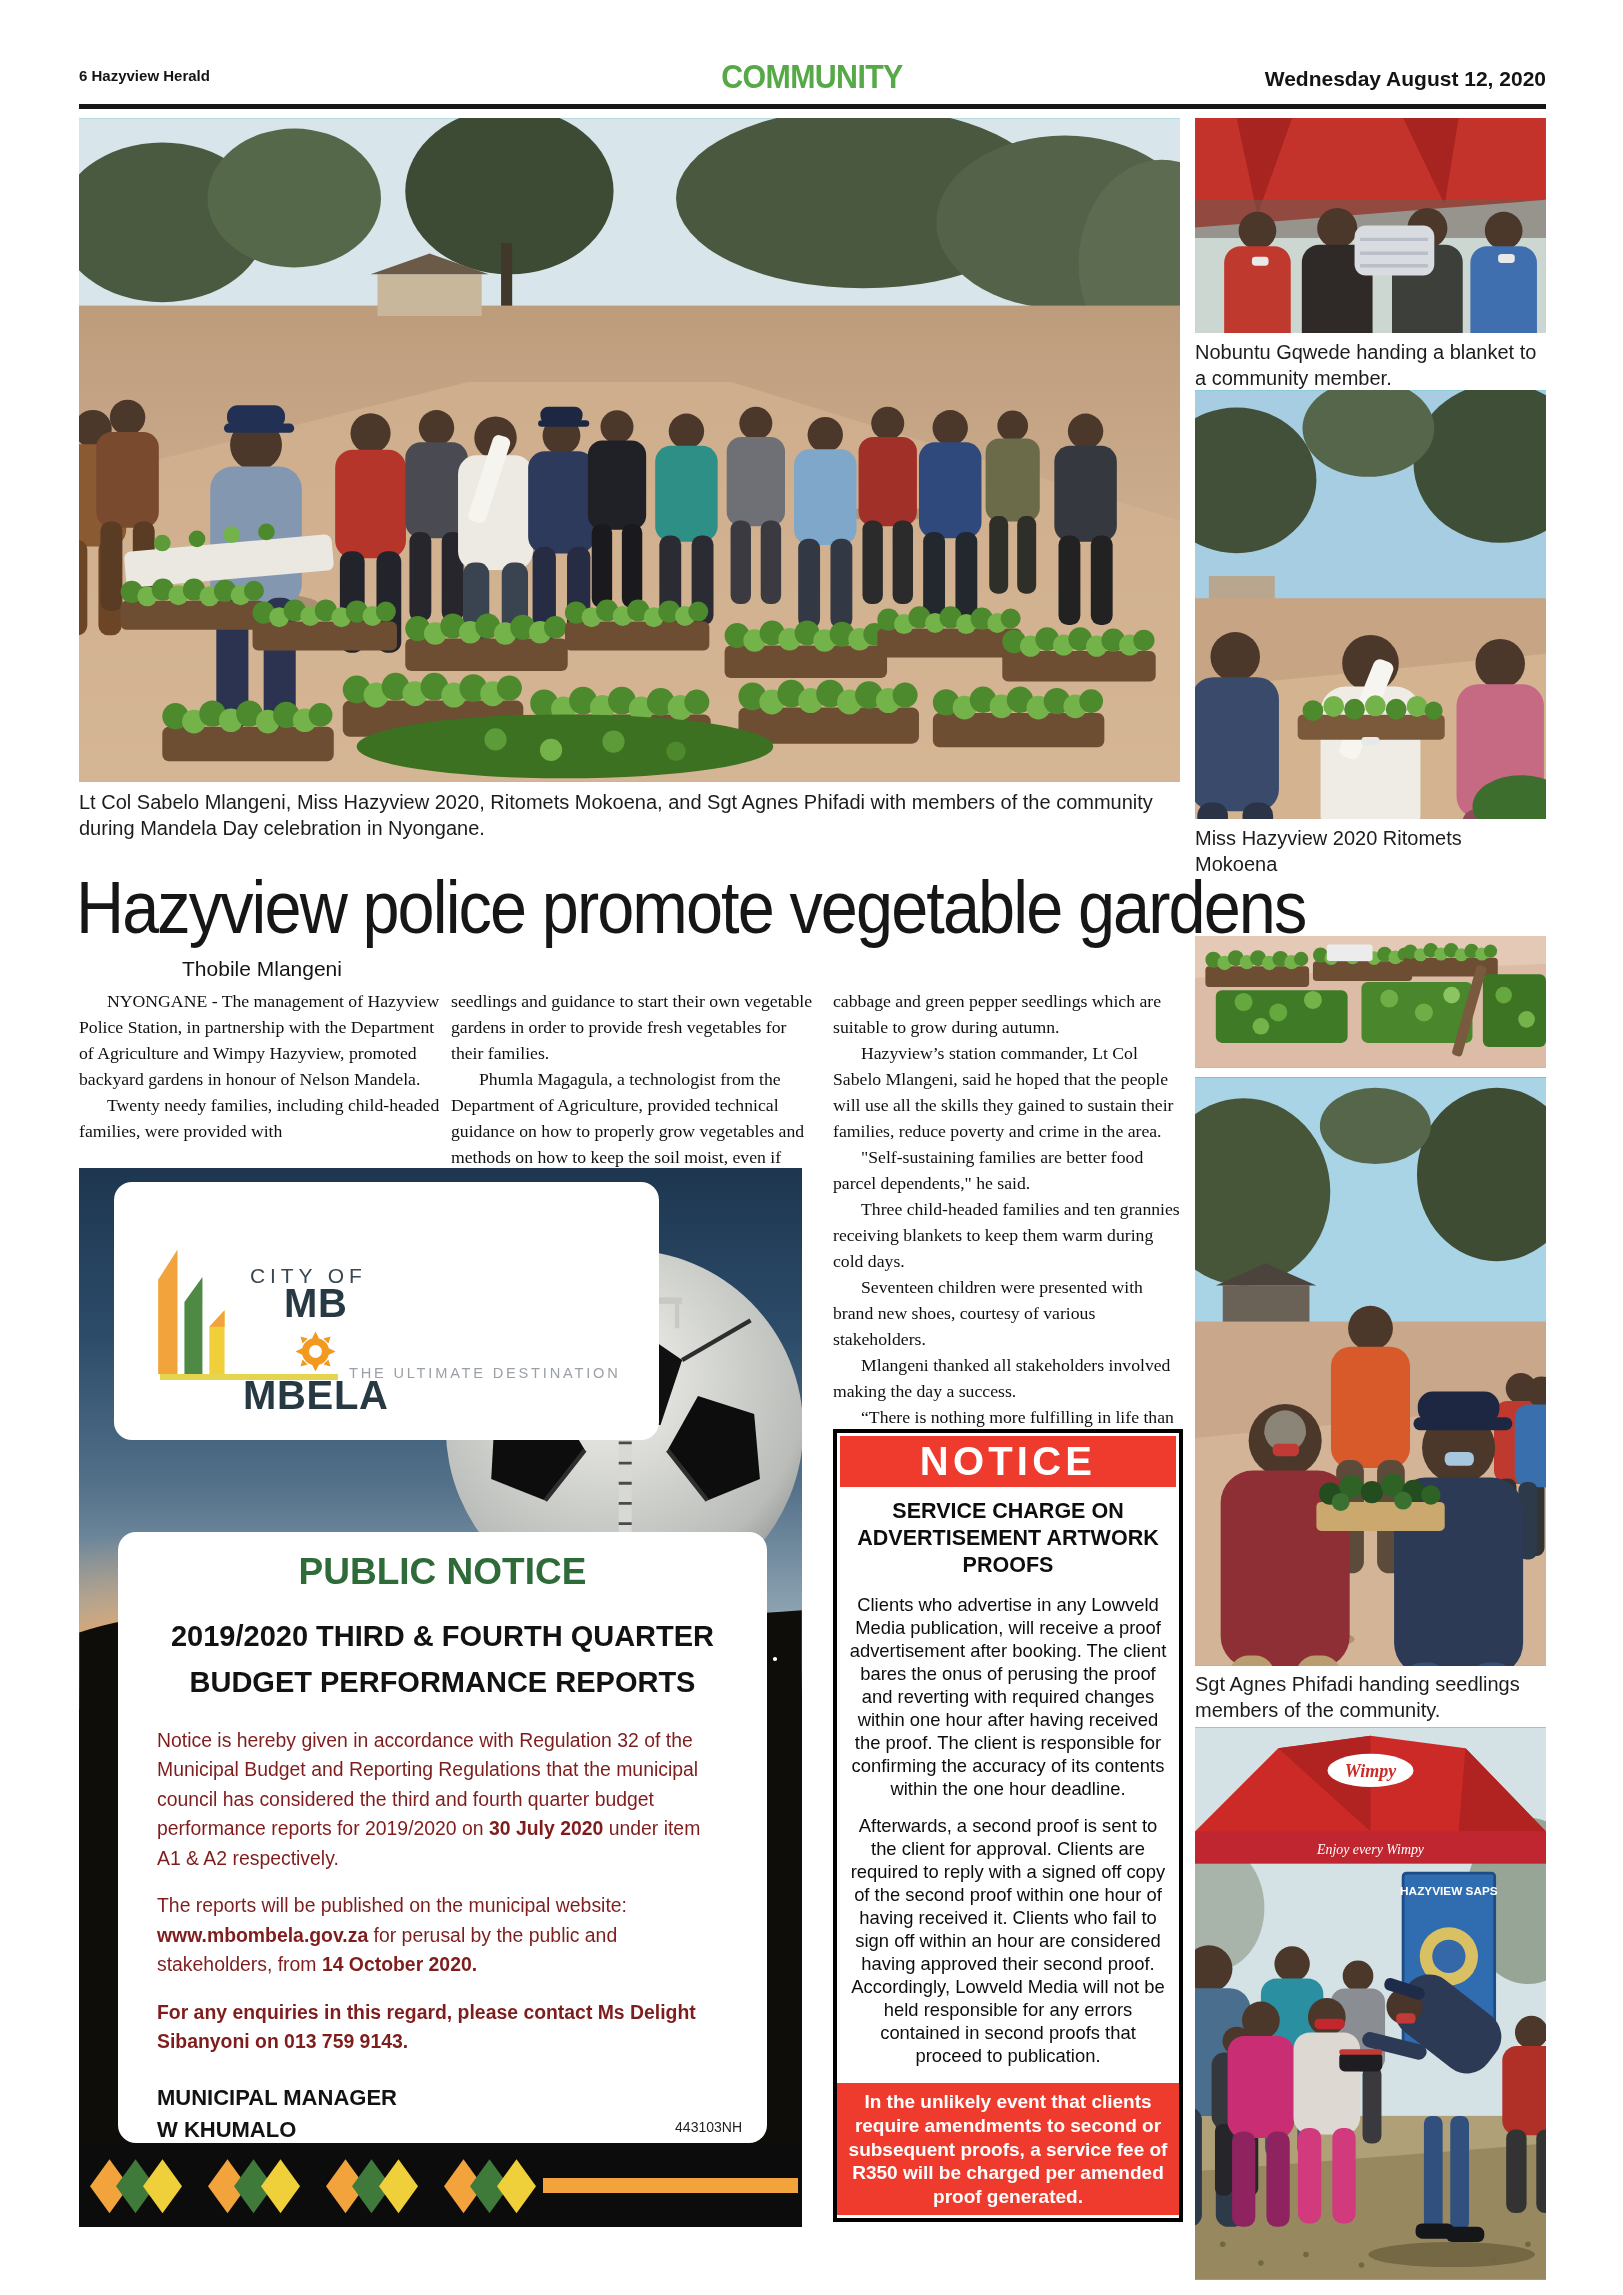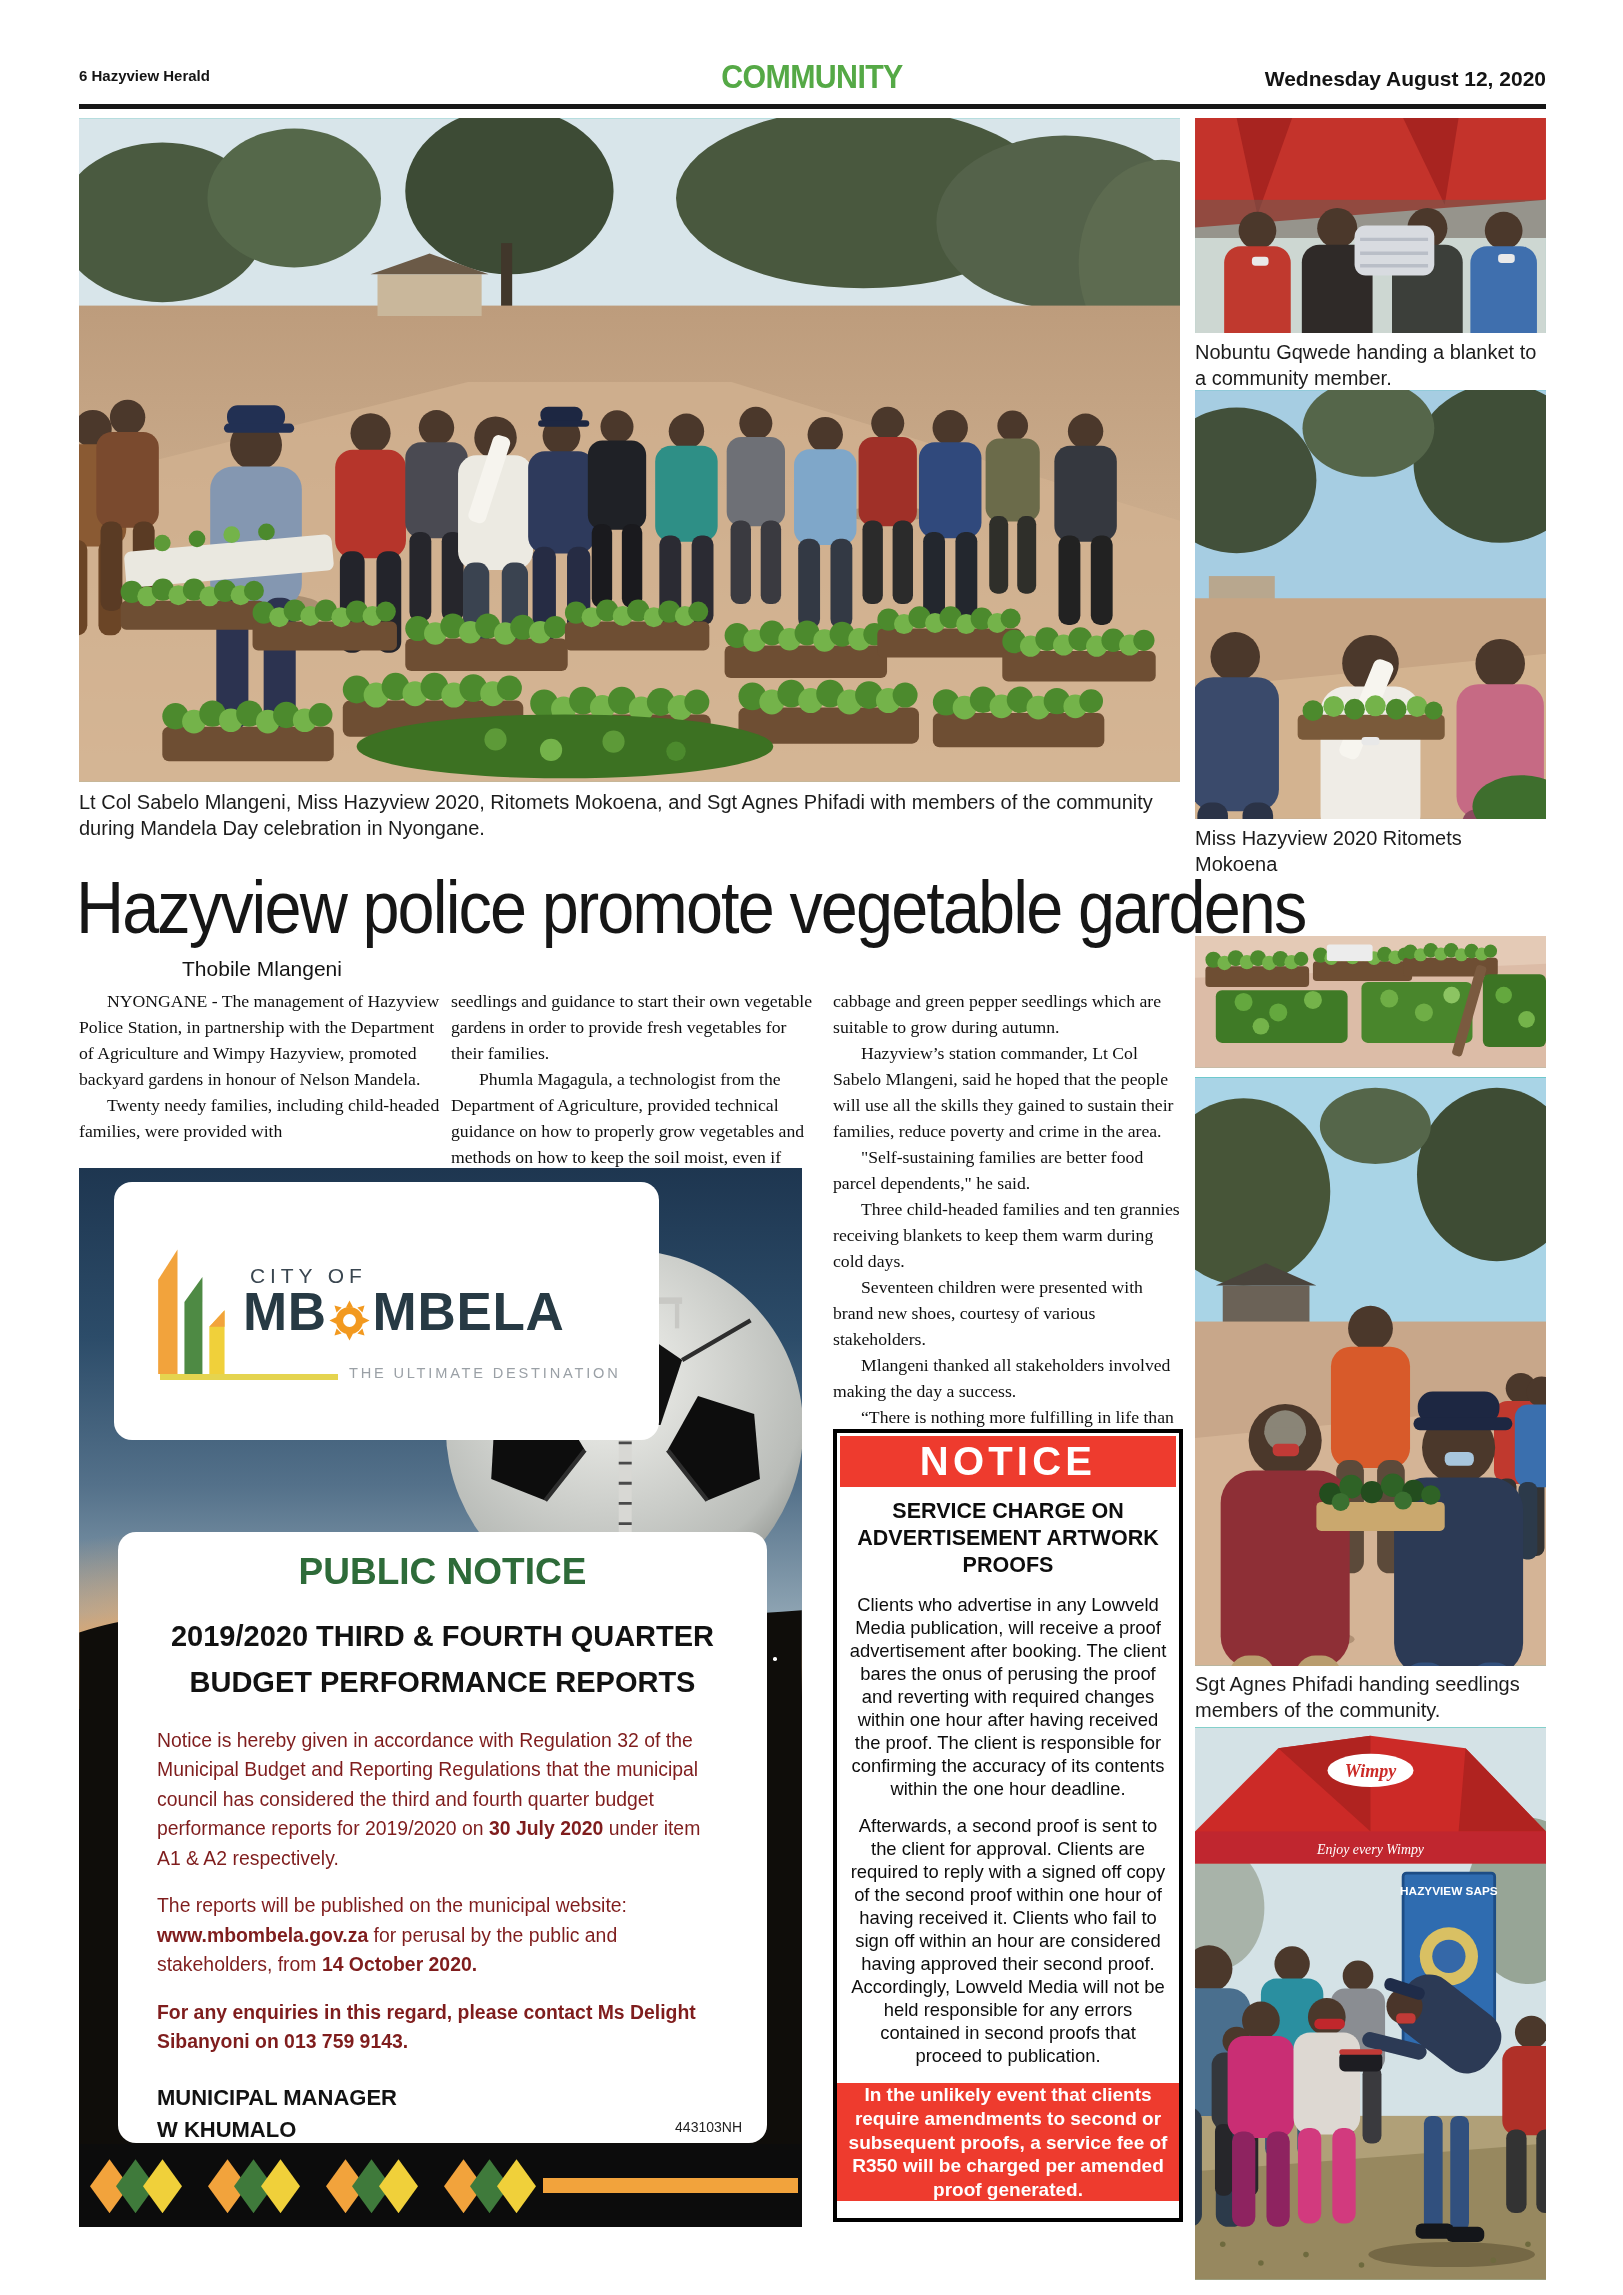--- a/index.html
+++ b/index.html
@@ -27,34 +27,34 @@
   #col2{left:451px;width:366px;}
   #col3{left:833px;width:347px;}
   
   .notice{left:833px;top:1429px;width:350px;height:793px;border:4.2px solid #000;background:#fff;
           box-sizing:border-box;overflow:hidden;text-align:center;}
   .notice-bar{margin:2.8px;background:var(--nred);color:#fff;font-size:40px;font-weight:700;
               letter-spacing:4.2px;line-height:51px;}
   .notice-title{margin:11px 18px 8px;font-size:21.5px;line-height:27px;font-weight:700;color:#0d0d0d;}
   .notice p.np{margin:14px 8.3px 0;font-size:18.4px;line-height:23px;color:#0d0d0d;}
   .notice .nred{margin-top:16.7px;background:var(--nred);color:#fff;font-weight:700;
-                font-size:19px;line-height:23.6px;padding:0 7px;}
+                font-size:19px;line-height:23.6px;padding:7px 7px;}
   
   .mbad{left:79px;top:1168px;width:723px;height:1059px;overflow:hidden;background:
         linear-gradient(180deg,#1e3650 0%,#2c4c69 16%,#54718a 30%,#8da3b2 42%,#caa883 47%,#171310 50%,#0e0c0a 100%);}
   .mb-glow{left:-56px;top:361px;width:486px;height:180px;
            background:radial-gradient(ellipse at 35% 75%,rgba(250,170,90,.95),rgba(250,170,90,0) 70%);}
   .mb-ground{left:0;top:416px;width:723px;height:642px;}
   .mb-antenna{left:378px;top:76px;width:2.8px;height:229px;background:#c5cfd6;}
   .mb-ball{left:351px;top:66px;width:389px;height:389px;}
   .mb-light{position:absolute;border-radius:50%;}
   .mb-logobox{left:35px;top:14px;width:545px;height:258px;background:#fff;border-radius:18px;}
   .mb-cityof{position:absolute;left:136px;top:82px;font-size:21px;letter-spacing:4.9px;color:#3a4650;font-weight:400;}
-  .mb-name{position:absolute;left:129px;top:99px;font-size:53px;font-weight:700;color:#273a44;letter-spacing:0.7px;
-           display:flex;align-items:flex-end;}
+  .mb-name{position:absolute;left:129px;top:99px;font-size:40px;font-weight:700;color:#273a44;letter-spacing:0.7px;
+           display:flex;align-items:center;flex-direction:column;}
   .mb-name svg{margin:4.2px 1.4px 0;}
   .mb-tagbar{position:absolute;left:46px;top:192px;width:178px;height:6.2px;background:#e5d44f;}
   .mb-tag{position:absolute;left:235px;top:183px;font-size:14.6px;letter-spacing:2.8px;color:#9aa0a6;}
   .mb-box{left:39px;top:364px;width:649px;height:611px;background:#fff;border-radius:18px;
           box-sizing:border-box;padding:11px 39px 0;overflow:hidden;}
   .mb-title{margin-top:8.3px;text-align:center;font-size:37px;font-weight:700;color:var(--mbgreen);}
   .mb-sub{margin:19.4px 0 0;text-align:center;font-size:29px;line-height:46px;font-weight:700;color:#121212;}
   .mb-box p.bp{margin:18px 0 0;font-size:19.4px;line-height:29.5px;color:#7f1d1d;}
   .mb-box p.bp:first-of-type{margin-top:21px;}
   .mb-box .b{font-weight:700;}

